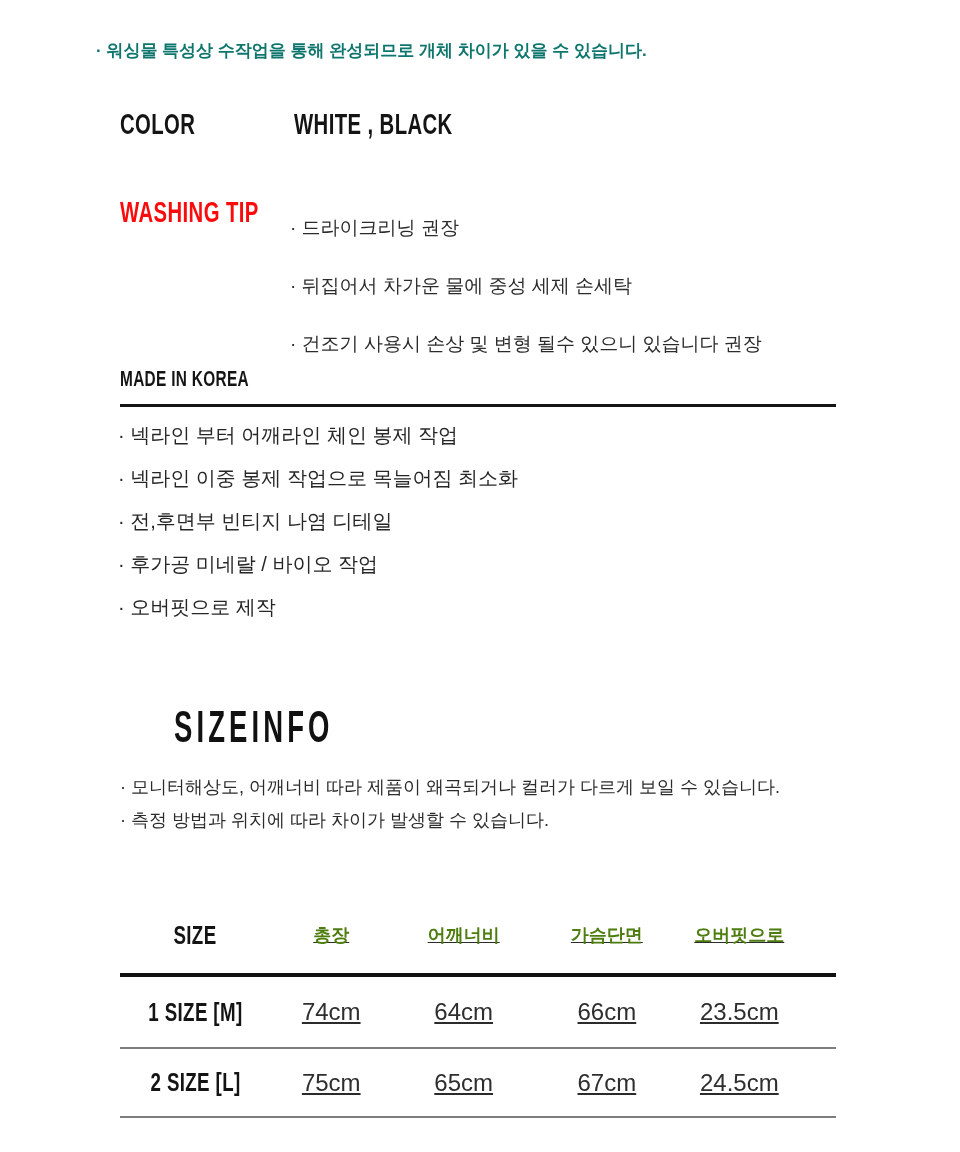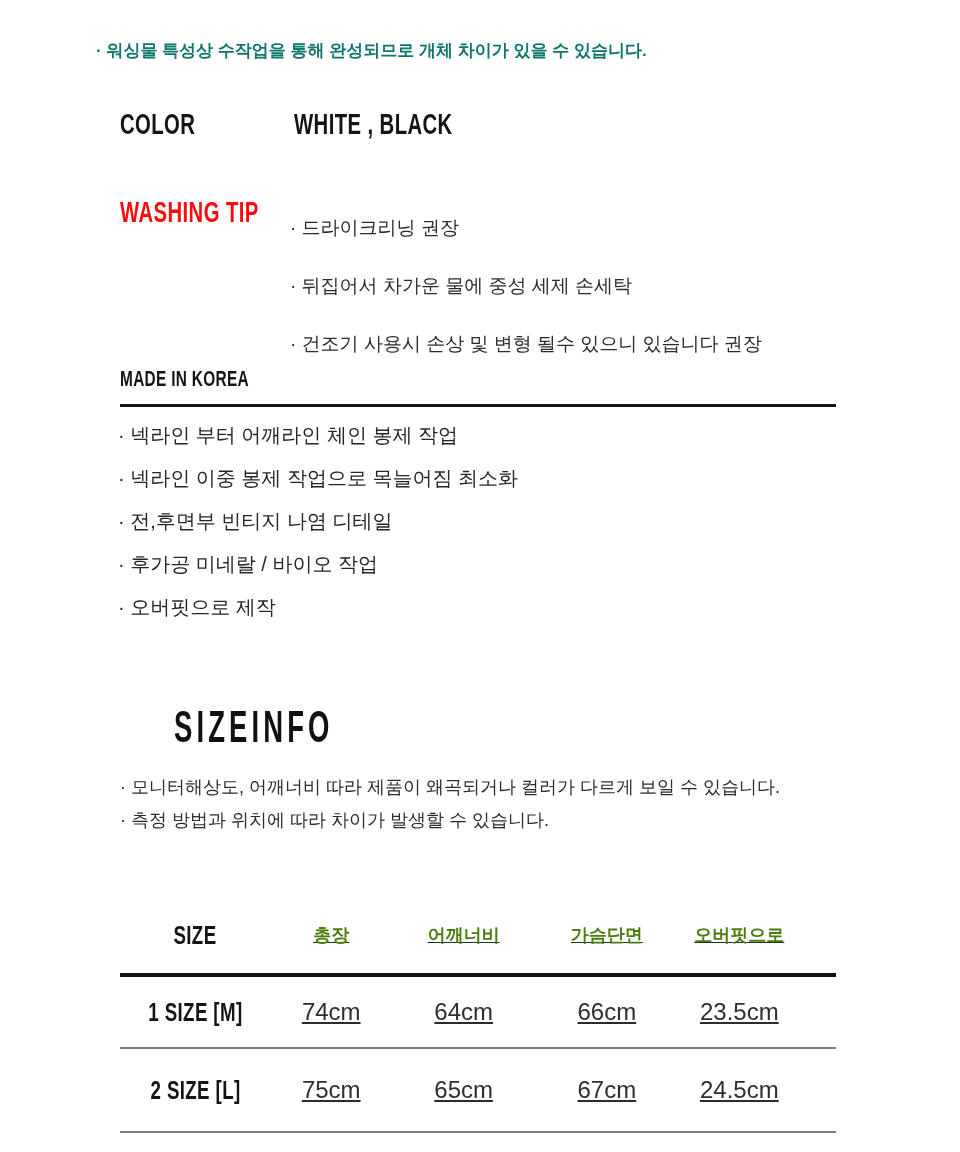--- a/index.html
+++ b/index.html
@@ -69,21 +69,21 @@
     color:#111111;
   }
 
   .size-notes { left:120px; top:772px; }
   .size-notes .note { height:33px; line-height:31px; font-size:18px; color:#2b2b2b; white-space:nowrap; }
 
   .size-table { left:120px; top:897px; width:716px;text-decoration:underline; }
   .t-row { display:flex; align-items:center; }
   .t-head { height:76px; }
   .t-body1 { height:70px; }
-  .t-body2 { height:82px; }
+  .t-body2 { height:67px; }
   .t-line { width:100%; }
   .t-line.thick { height:4px; background:#111111; }
   .t-line.thin { height:2px; background:#7d7d7d; }
   .c0 { flex:0 0 21%; text-align:center; }
   .c1 { flex:0 0 17%; text-align:center; }
   .c2 { flex:0 0 20%; text-align:center; }
   .c3 { flex:0 0 20%; text-align:center; }
   .c4 { flex:0 0 17%; text-align:center; }
   .cpad { flex:0 0 5%; }
   .t-head .kr { font-weight:700; font-size:18px; color:#4d7c0f; }

